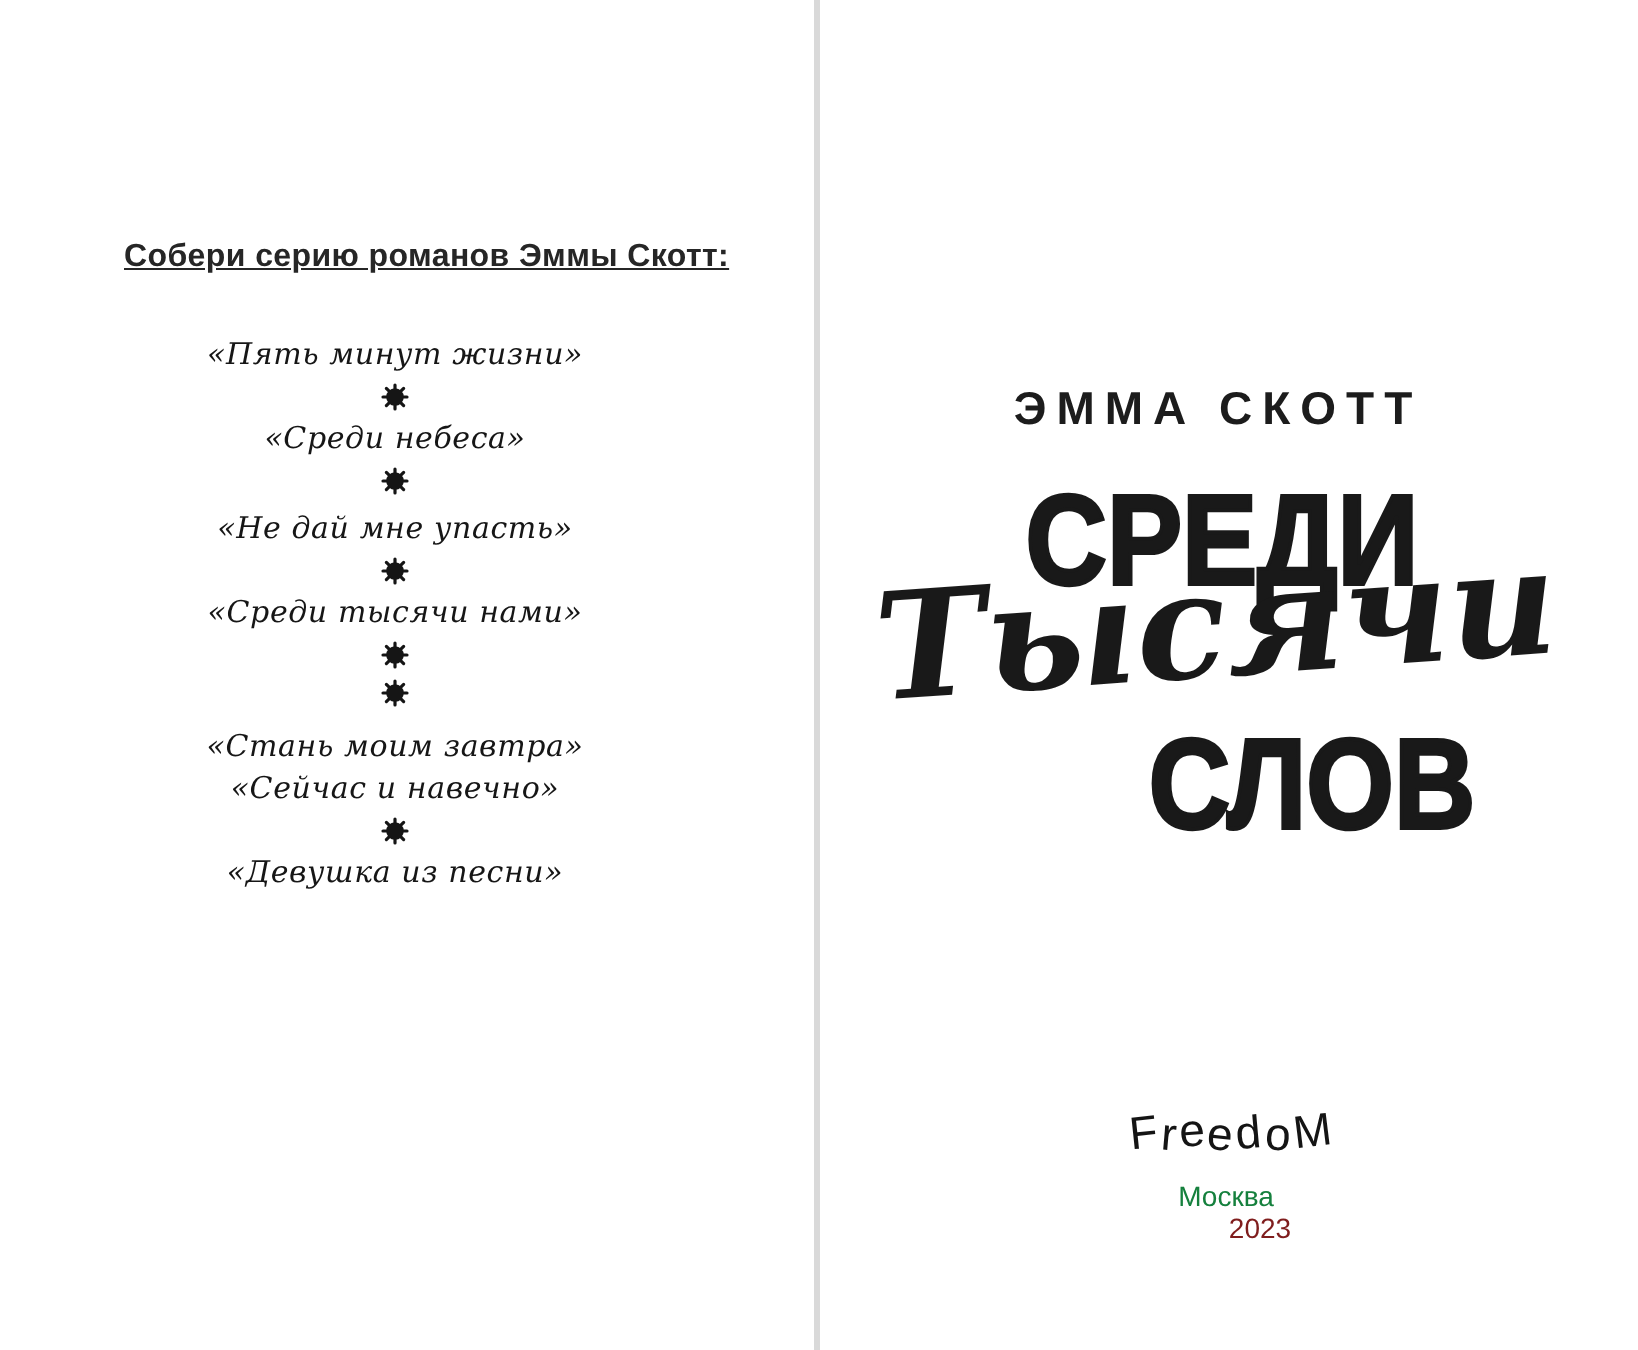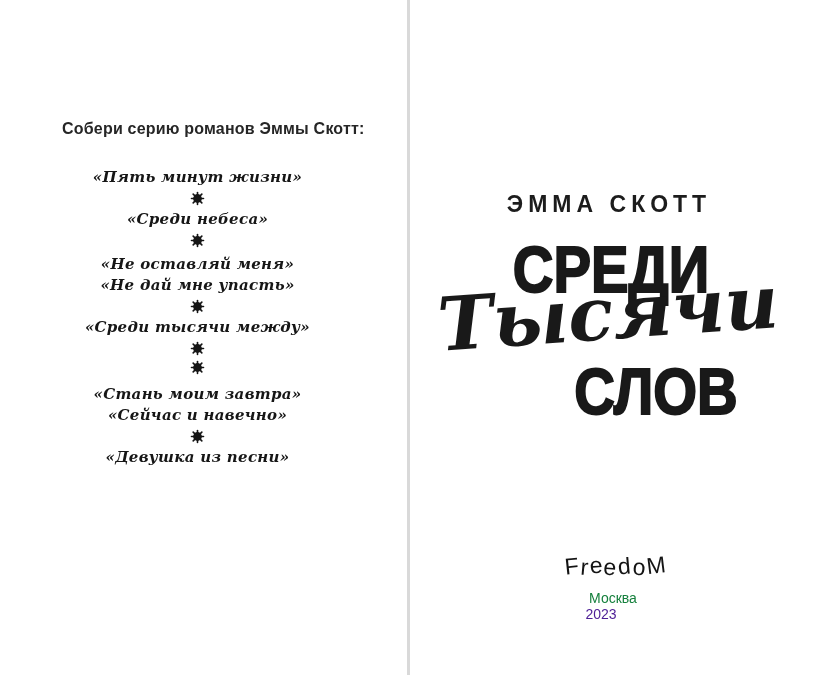--- a/index.html
+++ b/index.html
@@ -26,36 +26,36 @@
   .left-page { position: absolute; left: 0; top: 0; width: 407px; height: 675px; }
 
   .series-heading {
     position: absolute;
     left: 62px; top: 120px;
     font-size: 16px;
     font-weight: bold;
     letter-spacing: 0.2px;
     color: #262626;
     white-space: nowrap;
+    text-decoration: underline;
   }
 
   .series-list {
     position: absolute;
     left: 0; top: 166px;
     width: 395px;
     display: flex;
     flex-direction: column;
     align-items: center;
   }
   .series-group {
     display: flex;
     flex-direction: column;
     align-items: center;
     margin: 1px 0;
-    font-weight: bold;
   }
   .series-line {
     font-family: "DejaVu Serif", serif;
     font-style: italic;
     font-size: 15px;
     line-height: 21px;
     letter-spacing: 0.3px;
     color: #161616;
     white-space: nowrap;
   }
@@ -132,24 +132,24 @@
   .publisher-city {
     position: absolute;
     left: 203px; top: 590px;
     transform: translateX(-50%);
     font-size: 14px;
     color: #15803d;
     white-space: nowrap;
   }
   .publisher-year {
     position: absolute;
-    left: 191px; top: 606px;
+    left: 220px; top: 606px;
     transform: translateX(-50%);
     font-size: 14px;
-    color: #4c1d95;
+    color: #7f1d1d;
     white-space: nowrap;
   }
 </style>
 </head>
 <body>
 
 <div class="spread">
 
   <div class="left-page">
     <div class="series-heading">Собери серию романов Эммы Скотт:</div>
@@ -172,34 +172,33 @@
         <svg class="flower" viewBox="0 0 16 16">
           <g stroke="#151515" stroke-width="1.7" stroke-linecap="round">
             <line x1="8" y1="1.6" x2="8" y2="14.4"></line>
             <line x1="1.6" y1="8" x2="14.4" y2="8"></line>
             <line x1="3.4" y1="3.4" x2="12.6" y2="12.6"></line>
             <line x1="12.6" y1="3.4" x2="3.4" y2="12.6"></line>
           </g>
           <circle cx="8" cy="8" r="4.7" fill="#151515"></circle>
         </svg>
         <div class="series-group">
-          <div class="series-line">«Не оставляй меня»</div>
           <div class="series-line">«Не дай мне упасть»</div>
         </div>
         <svg class="flower" viewBox="0 0 16 16">
           <g stroke="#151515" stroke-width="1.7" stroke-linecap="round">
             <line x1="8" y1="1.6" x2="8" y2="14.4"></line>
             <line x1="1.6" y1="8" x2="14.4" y2="8"></line>
             <line x1="3.4" y1="3.4" x2="12.6" y2="12.6"></line>
             <line x1="12.6" y1="3.4" x2="3.4" y2="12.6"></line>
           </g>
           <circle cx="8" cy="8" r="4.7" fill="#151515"></circle>
         </svg>
         <div class="series-group">
-          <div class="series-line">«Среди тысячи между»</div>
+          <div class="series-line">«Среди тысячи нами»</div>
         </div>
         <svg class="flower" viewBox="0 0 16 16">
           <g stroke="#151515" stroke-width="1.7" stroke-linecap="round">
             <line x1="8" y1="1.6" x2="8" y2="14.4"></line>
             <line x1="1.6" y1="8" x2="14.4" y2="8"></line>
             <line x1="3.4" y1="3.4" x2="12.6" y2="12.6"></line>
             <line x1="12.6" y1="3.4" x2="3.4" y2="12.6"></line>
           </g>
           <circle cx="8" cy="8" r="4.7" fill="#151515"></circle>
         </svg>

